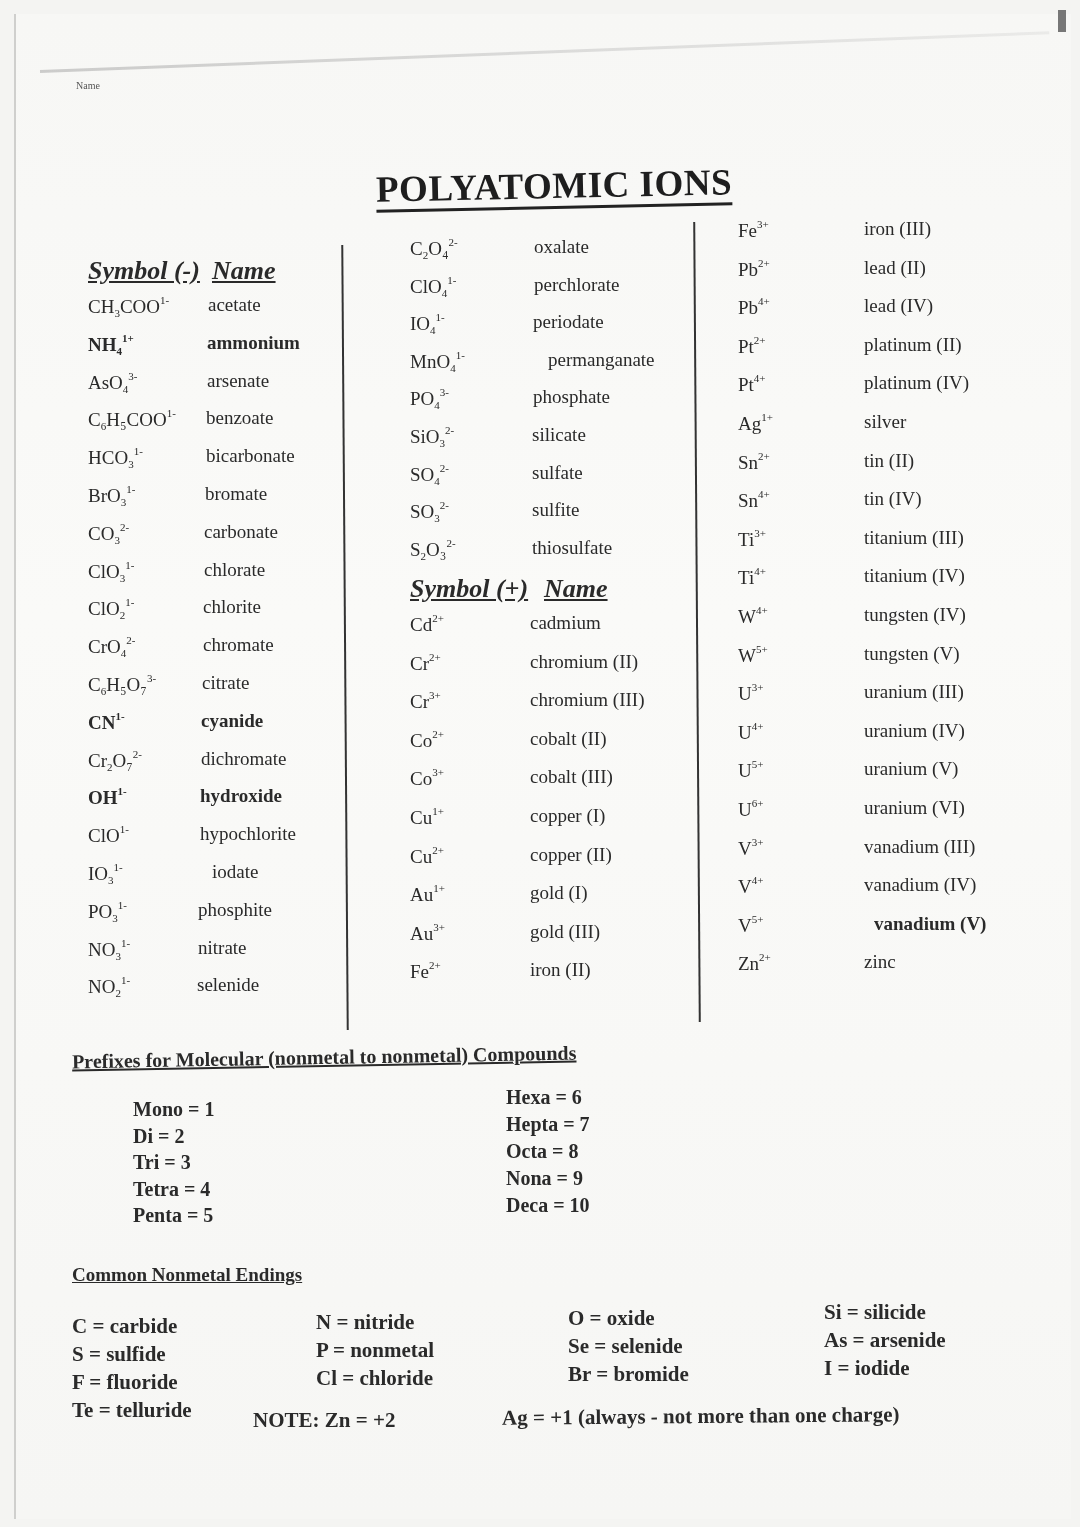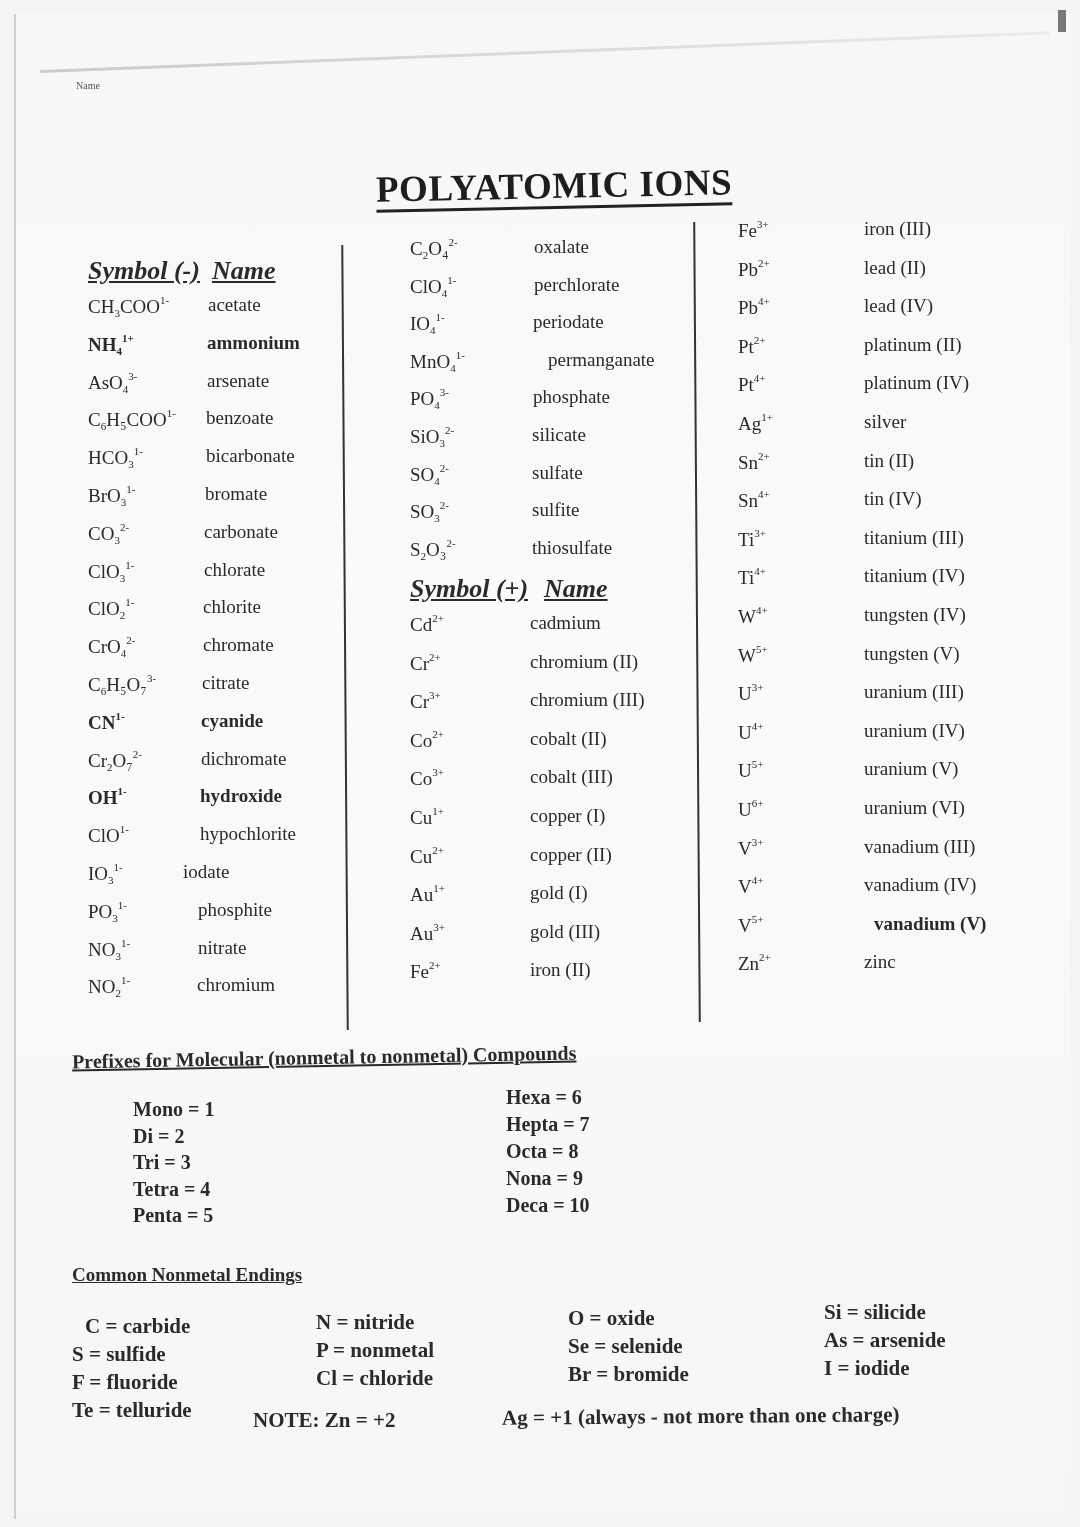--- a/index.html
+++ b/index.html
@@ -116,33 +116,33 @@
     <div class="row bold" style="top:529.4px;">
       <span class="sym">OH<sup>1-</sup></span>
       <span class="nm" style="left:112px;">hydroxide</span>
     </div>
     <div class="row" style="top:567.1999999999999px;">
       <span class="sym">ClO<sup>1-</sup></span>
       <span class="nm" style="left:112px;">hypochlorite</span>
     </div>
     <div class="row" style="top:605px;">
       <span class="sym">IO<sub>3</sub><sup>1-</sup></span>
-      <span class="nm" style="left:95px;">iodate</span>
+      <span class="nm" style="left:124px;">iodate</span>
     </div>
     <div class="row" style="top:642.8px;">
       <span class="sym">PO<sub>3</sub><sup>1-</sup></span>
       <span class="nm" style="left:110px;">phosphite</span>
     </div>
     <div class="row" style="top:680.5999999999999px;">
       <span class="sym">NO<sub>3</sub><sup>1-</sup></span>
       <span class="nm" style="left:110px;">nitrate</span>
     </div>
     <div class="row" style="top:718.4px;">
       <span class="sym">NO<sub>2</sub><sup>1-</sup></span>
-      <span class="nm" style="left:109px;">chromium</span>
+      <span class="nm" style="left:109px;">selenide</span>
     </div>
   </div>
 
 <div class="col" id="col2" style="left:410px; top:236px; width:280px;">
     <div class="row" style="top:0px;">
       <span class="sym">C<sub>2</sub>O₄<sup>2-</sup></span>
       <span class="nm" style="left:124px;">oxalate</span>
     </div>
     <div class="row" style="top:37.6px;">
       <span class="sym">ClO<sub>4</sub><sup>1-</sup></span>
@@ -318,21 +318,21 @@
 <div class="prefix" style="left:133px; top:1098px;">Mono = 1</div>
 <div class="prefix" style="left:133px; top:1124.5px;">Di = 2</div>
 <div class="prefix" style="left:133px; top:1151px;">Tri = 3</div>
 <div class="prefix" style="left:133px; top:1177.5px;">Tetra = 4</div>
 <div class="prefix" style="left:133px; top:1204px;">Penta = 5</div>
 <div class="prefix" style="left:506px; top:1086px;">Hexa = 6</div>
 <div class="prefix" style="left:506px; top:1113px;">Hepta = 7</div>
 <div class="prefix" style="left:506px; top:1140px;">Octa = 8</div>
 <div class="prefix" style="left:506px; top:1167px;">Nona = 9</div>
 <div class="prefix" style="left:506px; top:1194px;">Deca = 10</div>
-<div class="ending" style="left:72px; top:1314px;margin-left:13px;">C = carbide</div>
+<div class="ending" style="left:72px; top:1314px;">C = carbide</div>
 <div class="ending" style="left:72px; top:1342px;">S = sulfide</div>
 <div class="ending" style="left:72px; top:1370px;">F = fluoride</div>
 <div class="ending" style="left:72px; top:1398px;">Te = telluride</div>
 <div class="ending" style="left:316px; top:1310px;">N = nitride</div>
 <div class="ending" style="left:316px; top:1338px;">P = nonmetal</div>
 <div class="ending" style="left:316px; top:1366px;">Cl = chloride</div>
 <div class="ending" style="left:568px; top:1306px;">O = oxide</div>
 <div class="ending" style="left:568px; top:1334px;">Se = selenide</div>
 <div class="ending" style="left:568px; top:1362px;">Br = bromide</div>
 <div class="ending" style="left:824px; top:1300px;">Si = silicide</div>

